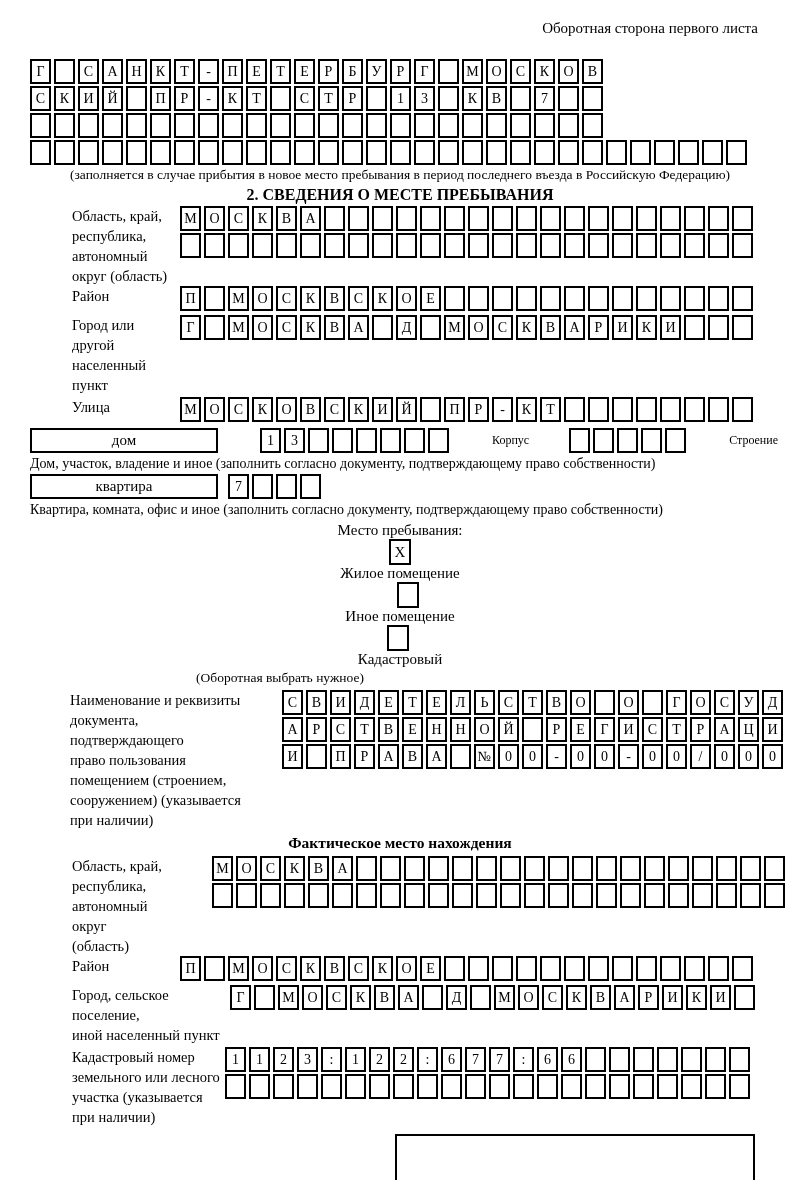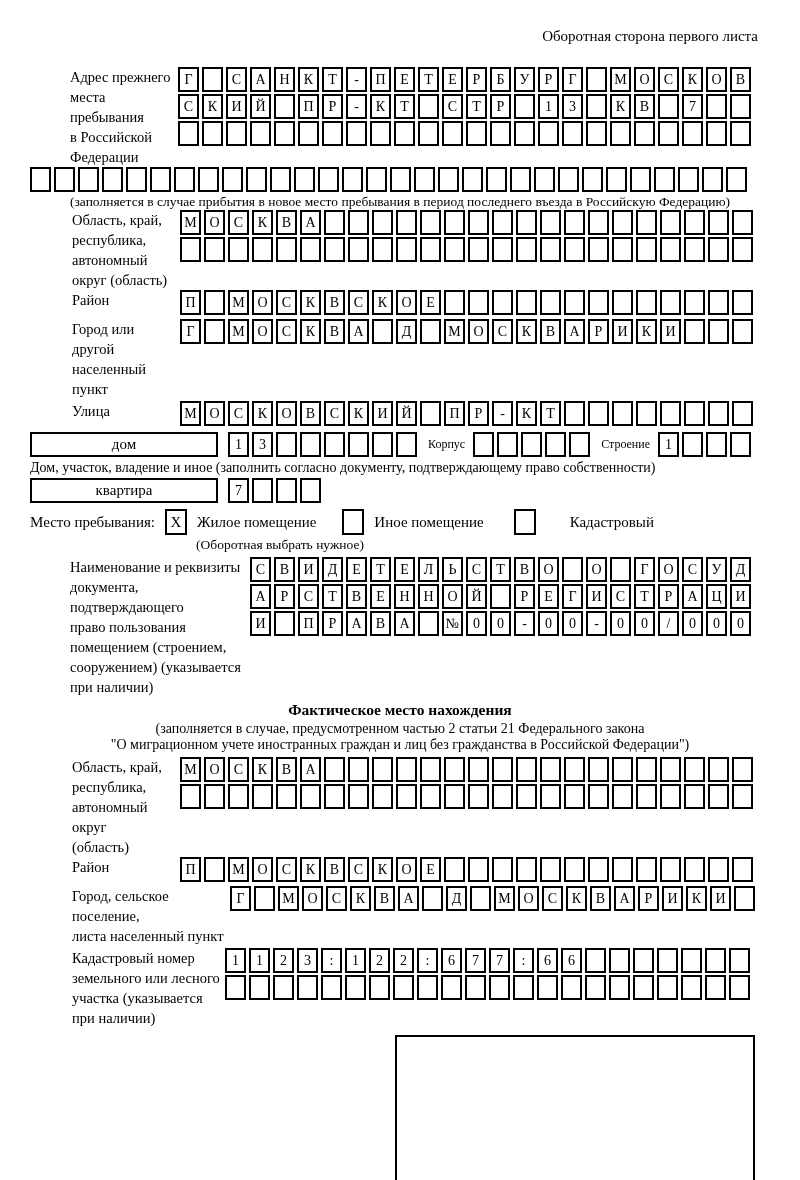--- a/index.html
+++ b/index.html
@@ -1,18 +1,18 @@
 <!DOCTYPE html>
 <html><head>
 <meta charset="utf-8">
 <style>
   html,body{margin:0;padding:0;background:#fff;}
   .page{
     width:800px;height:1180px;box-sizing:border-box;
-    padding:28px 30px 0 30px;
+    padding:20px 30px 0 30px;
     font-family:"Liberation Serif","DejaVu Serif",serif;
     color:#000;background:#fff;overflow:hidden;position:relative;
   }
   .hdr{ text-align:right; font-size:15px; padding-right:12px;}
   .row{display:flex;align-items:flex-start;}
   .lbl{font-size:14.5px;line-height:20px;white-space:pre-line;flex:none;}
   .cells{display:flex;flex:none;margin-bottom:2px;}
   .cell{
     flex:none;width:21px;height:25px;box-sizing:border-box;border:2px solid #000;
     margin-right:3px;display:inline-flex;align-items:center;justify-content:center;
@@ -24,45 +24,41 @@
   .sec-title{font-size:16px;font-weight:bold;text-align:center;margin:3px 0 2px 0;}
   .boxlabel{
     flex:none;width:188px;height:25px;box-sizing:border-box;border:2px solid #000;
     display:flex;align-items:center;justify-content:center;font-size:15px;margin-right:10px;
   }
   .inline-lbl{font-size:12px;line-height:25px;margin:0 8px;flex:none;}
   .chk{
     flex:none;width:22px;height:26px;box-sizing:border-box;border:2px solid #000;
     display:inline-flex;align-items:center;justify-content:center;font-size:15px;margin:0 10px;
   }
-  .mesto{display:flex;align-items:center;margin-top:4px;}
+  .mesto{display:flex;align-items:center;margin-top:4px;flex-direction:column;}
   .mesto .t{font-size:15px;flex:none;}
   .stamp{
     width:360px;height:160px;border:2px solid #000;box-sizing:border-box;
     margin:7px 0 0 365px;background:#fff;
   }
-  .mt2{margin-top:2px;} .mt4{margin-top:4px;}
+  .mt2{margin-top:2px;} .mt4{margin-top:4px;gap:32px;}
   .w148{width:148px;padding-left:40px;box-sizing:border-box;}
   .w150{width:150px;padding-left:42px;box-sizing:border-box;}
   .w220{width:220px;padding-left:40px;box-sizing:border-box;}
   .w200{width:200px;padding-left:42px;box-sizing:border-box;}
   .w195{width:195px;padding-left:42px;box-sizing:border-box;}
 </style>
 </head>
 <body>
 
 <div class="page">
 
   <div class="hdr">Оборотная сторона первого листа</div>
 
   <div class="row" style="margin-top:22px;">
-    <div class="lbl w148">Адрес прежнего
-места пребывания
-в Российской
-Федерации</div>
     <div class="cellcol">
       <div class="cells">
           <span class="cell">Г</span>
           <span class="cell"></span>
           <span class="cell">С</span>
           <span class="cell">А</span>
           <span class="cell">Н</span>
           <span class="cell">К</span>
           <span class="cell">Т</span>
           <span class="cell">-</span>
@@ -164,20 +160,21 @@
       <span class="cell"></span>
       <span class="cell"></span>
       <span class="cell"></span>
       <span class="cell"></span>
       <span class="cell"></span>
       <span class="cell"></span>
       <span class="cell"></span>
     </div>
   <div class="note">(заполняется в случае прибытия в новое место пребывания в период последнего въезда в Российскую Федерацию)</div>
 
+  <div class="sec-title">2. СВЕДЕНИЯ О МЕСТЕ ПРЕБЫВАНИЯ</div>
 
   <div class="row">
     <div class="lbl w150">Область, край,
 республика,
 автономный
 округ (область)</div>
     <div class="cellcol">
       <div class="cells">
           <span class="cell">М</span>
           <span class="cell">О</span>
@@ -356,20 +353,21 @@
 
   <div class="row">
     <div class="boxlabel">квартира</div>
     <div class="cells">
         <span class="cell">7</span>
         <span class="cell"></span>
         <span class="cell"></span>
         <span class="cell"></span>
       </div>
   </div>
+  <div class="note-left">Квартира, комната, офис и иное (заполнить согласно документу, подтверждающему право собственности)</div>
 
   <div class="mesto">
     <span class="t">Место пребывания:</span>
     <span class="chk">X</span>
     <span class="t">Жилое помещение</span>
     <span class="chk" style="margin-left:26px;"></span>
     <span class="t">Иное помещение</span>
     <span class="chk" style="margin-left:30px;margin-right:34px;"></span>
     <span class="t">Кадастровый</span>
   </div>
@@ -449,22 +447,20 @@
           <span class="cell">0</span>
           <span class="cell">/</span>
           <span class="cell">0</span>
           <span class="cell">0</span>
           <span class="cell">0</span>
         </div>
     </div>
   </div>
 
   <div class="sec-title" style="font-size:15.5px;margin-top:4px;">Фактическое место нахождения</div>
-  <div class="note" style="font-size:14px;white-space:pre-line;">(заполняется в случае, предусмотренном частью 2 статьи 21 Федерального закона
-"О миграционном учете иностранных граждан и лиц без гражданства в Российской Федерации")</div>
 
   <div class="row mt4">
     <div class="lbl w150">Область, край,
 республика,
 автономный округ
 (область)</div>
     <div class="cellcol">
       <div class="cells">
           <span class="cell">М</span>
           <span class="cell">О</span>
@@ -545,21 +541,21 @@
         <span class="cell"></span>
         <span class="cell"></span>
         <span class="cell"></span>
         <span class="cell"></span>
         <span class="cell"></span>
       </div>
   </div>
 
   <div class="row mt2">
     <div class="lbl w200">Город, сельское поселение,
-листа населенный пункт</div>
+иной населенный пункт</div>
     <div class="cells">
         <span class="cell">Г</span>
         <span class="cell"></span>
         <span class="cell">М</span>
         <span class="cell">О</span>
         <span class="cell">С</span>
         <span class="cell">К</span>
         <span class="cell">В</span>
         <span class="cell">А</span>
         <span class="cell"></span>

